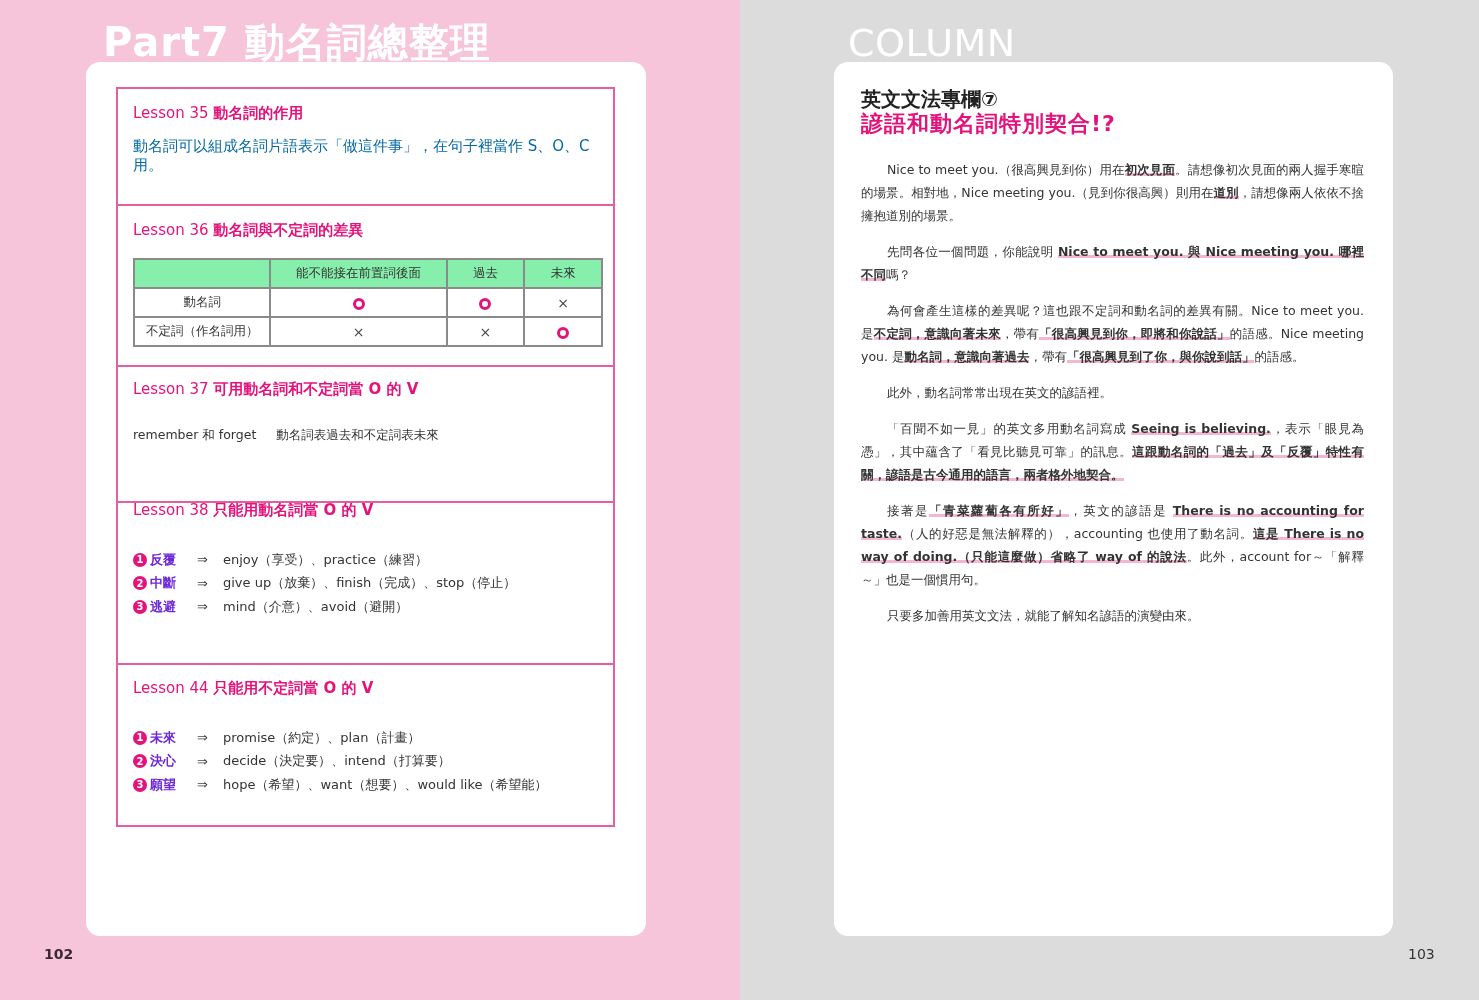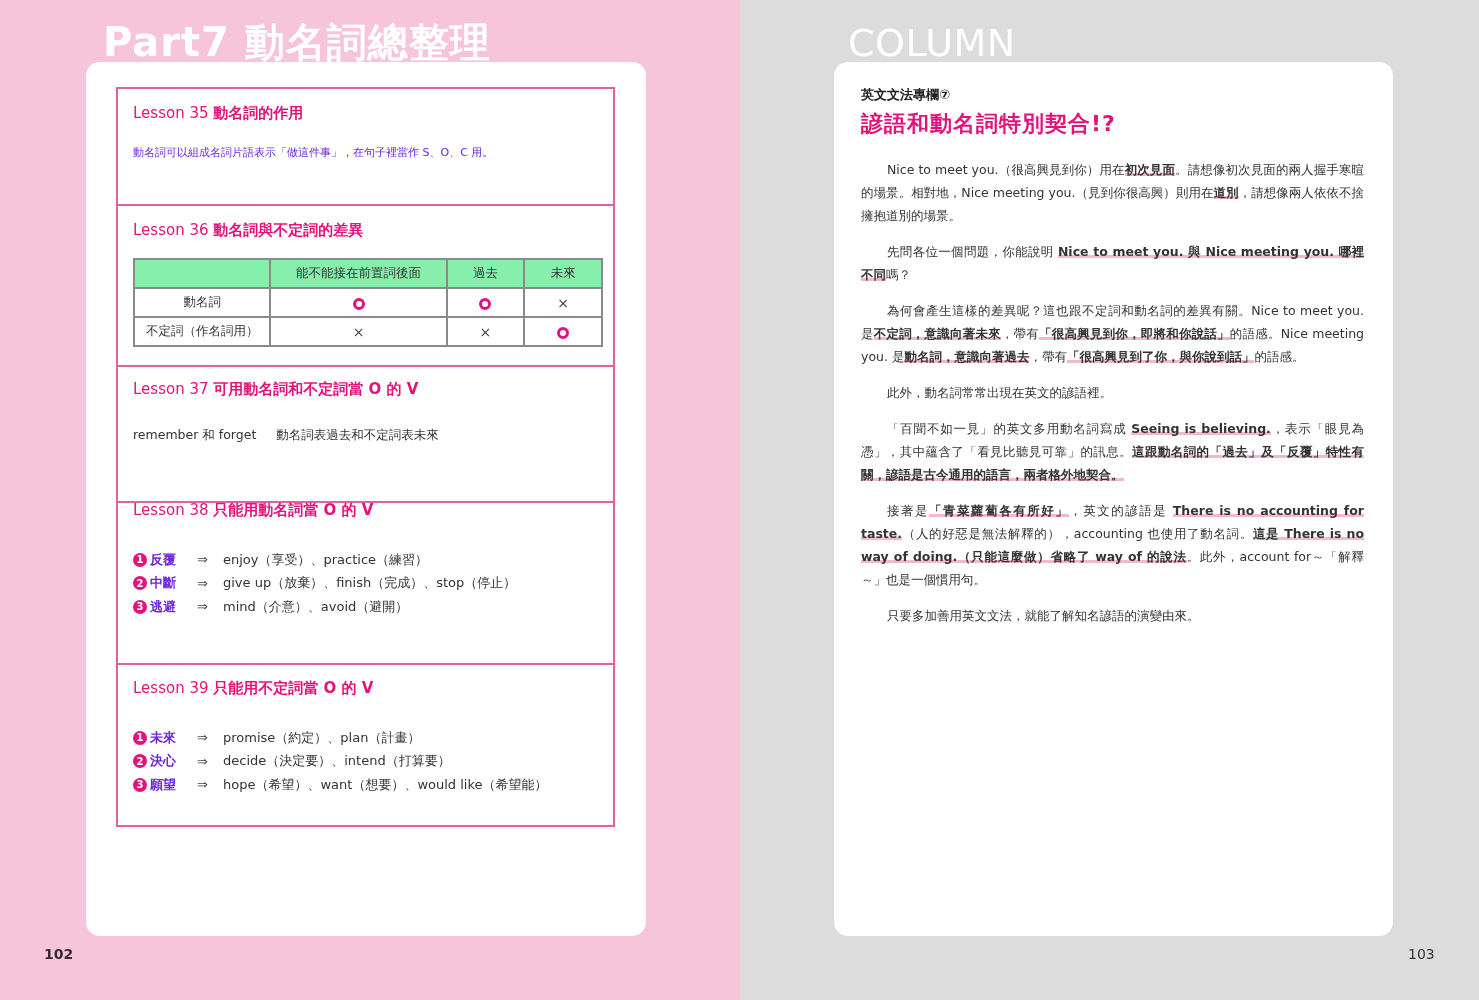--- a/index.html
+++ b/index.html
@@ -39,21 +39,21 @@
       border: 2px solid #e55fa0;
     }
     .lesson { border-top: 2px solid #e55fa0; padding: 0 15px; position: relative; }
     .lesson:first-child { border-top: none; }
     .lesson-title {
       color: #e4137b; font-size: 15px; font-weight: normal; line-height: 1;
     }
     .lesson-title .zh { font-weight: bold; }
     .l35 { height: 115px; }
     .l35 .lesson-title { padding-top: 17px; }
-    .l35 .lesson-body { margin-top: 24px; font-size: 11px; color: #6d28d9; }
+    .l35 .lesson-body { margin-top: 16px; font-size: 15px; color: #0369a1; }
 
     .l36 { height: 161px; }
     .l36 .lesson-title { padding-top: 17px; }
     .cmp-table {
       margin-top: 20px; border-collapse: collapse; width: 470px; font-size: 12.5px;
     }
     .cmp-table td, .cmp-table th {
       border: 2px solid #8a8a8a; height: 29px; text-align: center; font-weight: normal; color: #333;
     }
     .cmp-table thead th { background: #86efac; }
@@ -82,21 +82,21 @@
     .num {
       display: inline-flex; align-items: center; justify-content: center;
       width: 14px; height: 14px; border-radius: 50%; background: #e4137b;
       color: #fff; font-size: 10px; font-weight: bold; margin-right: 3px;
     }
     .cat { color: #6d28d9; font-weight: bold; width: 47px; }
     .arrow { width: 26px; color: #444; }
 
     
     .col-sub {
-      position: absolute; left: 861px; top: 86px; font-size: 13px; font-weight: bold; color: #222;
+      position: absolute; left: 861px; top: 86px; font-size: 20px; font-weight: bold; color: #222;
     }
     .col-head {
       position: absolute; left: 861px; top: 109px; font-size: 22px; font-weight: bold; color: #e4137b;
       letter-spacing: 1px;
     }
     .col-body {
       position: absolute; left: 861px; top: 158px; width: 503px;
       font-size: 12.5px; color: #333; line-height: 23px;
     }
     .col-body p { text-indent: 26px; margin-bottom: 13px; text-align: justify; }
@@ -185,21 +185,21 @@
         <span class="num">3</span>
         <span class="cat">逃避</span>
         <span class="arrow">⇒</span>
         <span>mind（介意）、avoid（避開）</span>
       </div>
     </div>
   </div>
 
   <div class="lesson l39">
     <div class="lesson-title">
-      <span>Lesson 39</span>
+      <span>Lesson 44</span>
       <span class="zh">只能用不定詞當 O 的 V</span>
     </div>
     <div class="item-list">
       <div class="item">
         <span class="num">1</span>
         <span class="cat">未來</span>
         <span class="arrow">⇒</span>
         <span>promise（約定）、plan（計畫）</span>
       </div>
       <div class="item">

